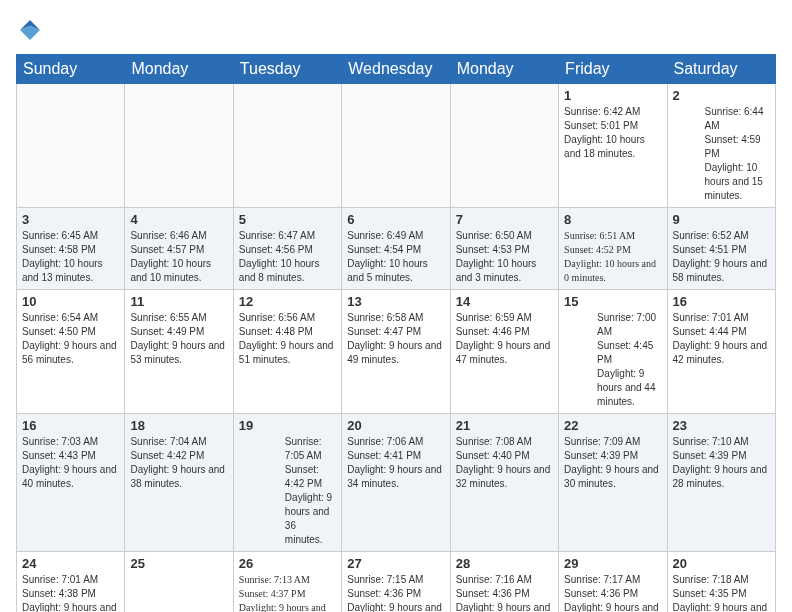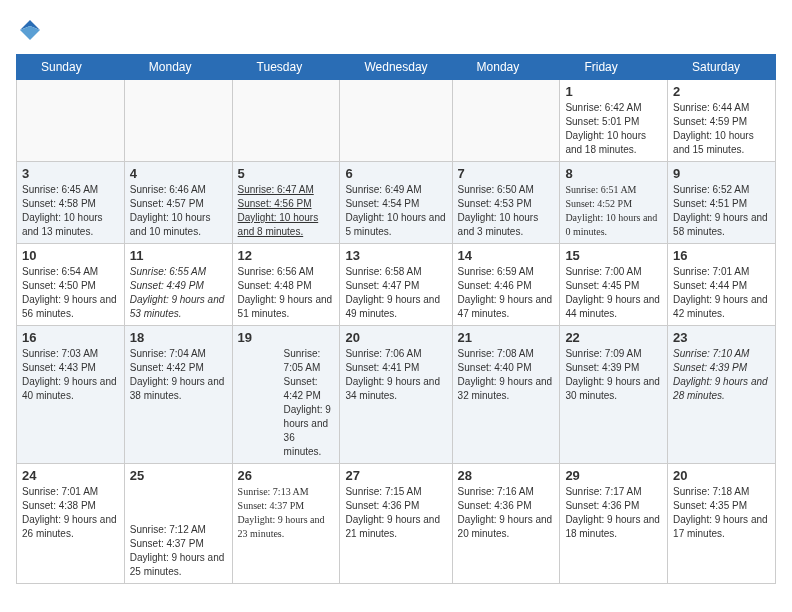--- a/index.html
+++ b/index.html
@@ -46,22 +46,22 @@
     }
     .calendar {
       width: 100%;
       border-collapse: collapse;
       font-size: 11px;
     }
     .calendar th {
       background-color: #2a6db5;
       color: #fff;
       text-align: left;
-      padding: 5px 24px;
-      font-size: 12px;
+      padding: 5px 6px;
+      font-size: 16px;
       font-weight: normal;
       border: 1px solid #2a6db5;
     }
     .calendar td {
       border: 1px solid #ccc;
       vertical-align: top;
       padding: 4px 5px;
       width: 108px;
       min-height: 80px;
       background: #fff;
@@ -125,41 +125,41 @@
         <td class="empty"></td>
         <td class="empty"></td>
         <td>
           <span class="day-number">1</span>
           <div class="day-info" style="white-space: pre-line;">Sunrise: 6:42 AM
 Sunset: 5:01 PM
 Daylight: 10 hours and 18 minutes.</div>
         </td>
         <td>
           <span class="day-number">2</span>
-          <div class="day-info" style="white-space: pre-line;">Sunrise: 6:44 AM
+          <div class="day-info" style="white-space: pre-line; margin-left: 32px;">Sunrise: 6:44 AM
 Sunset: 4:59 PM
 Daylight: 10 hours and 15 minutes.</div>
         </td>
       </tr>
       <tr class="row-alt">
         <td>
           <span class="day-number">3</span>
           <div class="day-info" style="white-space: pre-line;">Sunrise: 6:45 AM
 Sunset: 4:58 PM
 Daylight: 10 hours and 13 minutes.</div>
         </td>
         <td>
           <span class="day-number">4</span>
           <div class="day-info" style="white-space: pre-line;">Sunrise: 6:46 AM
 Sunset: 4:57 PM
 Daylight: 10 hours and 10 minutes.</div>
         </td>
         <td>
           <span class="day-number">5</span>
-          <div class="day-info" style="white-space: pre-line; text-decoration: underline;">Sunrise: 6:47 AM
+          <div class="day-info" style="white-space: pre-line;">Sunrise: 6:47 AM
 Sunset: 4:56 PM
 Daylight: 10 hours and 8 minutes.</div>
         </td>
         <td>
           <span class="day-number">6</span>
           <div class="day-info" style="white-space: pre-line;">Sunrise: 6:49 AM
 Sunset: 4:54 PM
 Daylight: 10 hours and 5 minutes.</div>
         </td>
         <td>
@@ -183,21 +183,21 @@
       </tr>
       <tr>
         <td>
           <span class="day-number">10</span>
           <div class="day-info" style="white-space: pre-line;">Sunrise: 6:54 AM
 Sunset: 4:50 PM
 Daylight: 9 hours and 56 minutes.</div>
         </td>
         <td>
           <span class="day-number">11</span>
-          <div class="day-info" style="white-space: pre-line; font-style: italic;">Sunrise: 6:55 AM
+          <div class="day-info" style="white-space: pre-line;">Sunrise: 6:55 AM
 Sunset: 4:49 PM
 Daylight: 9 hours and 53 minutes.</div>
         </td>
         <td>
           <span class="day-number">12</span>
           <div class="day-info" style="white-space: pre-line;">Sunrise: 6:56 AM
 Sunset: 4:48 PM
 Daylight: 9 hours and 51 minutes.</div>
         </td>
         <td>
@@ -207,21 +207,21 @@
 Daylight: 9 hours and 49 minutes.</div>
         </td>
         <td>
           <span class="day-number">14</span>
           <div class="day-info" style="white-space: pre-line;">Sunrise: 6:59 AM
 Sunset: 4:46 PM
 Daylight: 9 hours and 47 minutes.</div>
         </td>
         <td>
           <span class="day-number">15</span>
-          <div class="day-info" style="white-space: pre-line;">Sunrise: 7:00 AM
+          <div class="day-info" style="white-space: pre-line; margin-left: 33px;">Sunrise: 7:00 AM
 Sunset: 4:45 PM
 Daylight: 9 hours and 44 minutes.</div>
         </td>
         <td>
           <span class="day-number">16</span>
           <div class="day-info" style="white-space: pre-line;">Sunrise: 7:01 AM
 Sunset: 4:44 PM
 Daylight: 9 hours and 42 minutes.</div>
         </td>
       </tr>
@@ -257,21 +257,21 @@
 Daylight: 9 hours and 32 minutes.</div>
         </td>
         <td>
           <span class="day-number">22</span>
           <div class="day-info" style="white-space: pre-line;">Sunrise: 7:09 AM
 Sunset: 4:39 PM
 Daylight: 9 hours and 30 minutes.</div>
         </td>
         <td>
           <span class="day-number">23</span>
-          <div class="day-info" style="white-space: pre-line; font-style: italic;">Sunrise: 7:10 AM
+          <div class="day-info" style="white-space: pre-line;">Sunrise: 7:10 AM
 Sunset: 4:39 PM
 Daylight: 9 hours and 28 minutes.</div>
         </td>
       </tr>
       <tr>
         <td>
           <span class="day-number">24</span>
           <div class="day-info" style="white-space: pre-line;">Sunrise: 7:01 AM
 Sunset: 4:38 PM
 Daylight: 9 hours and 26 minutes.</div>

